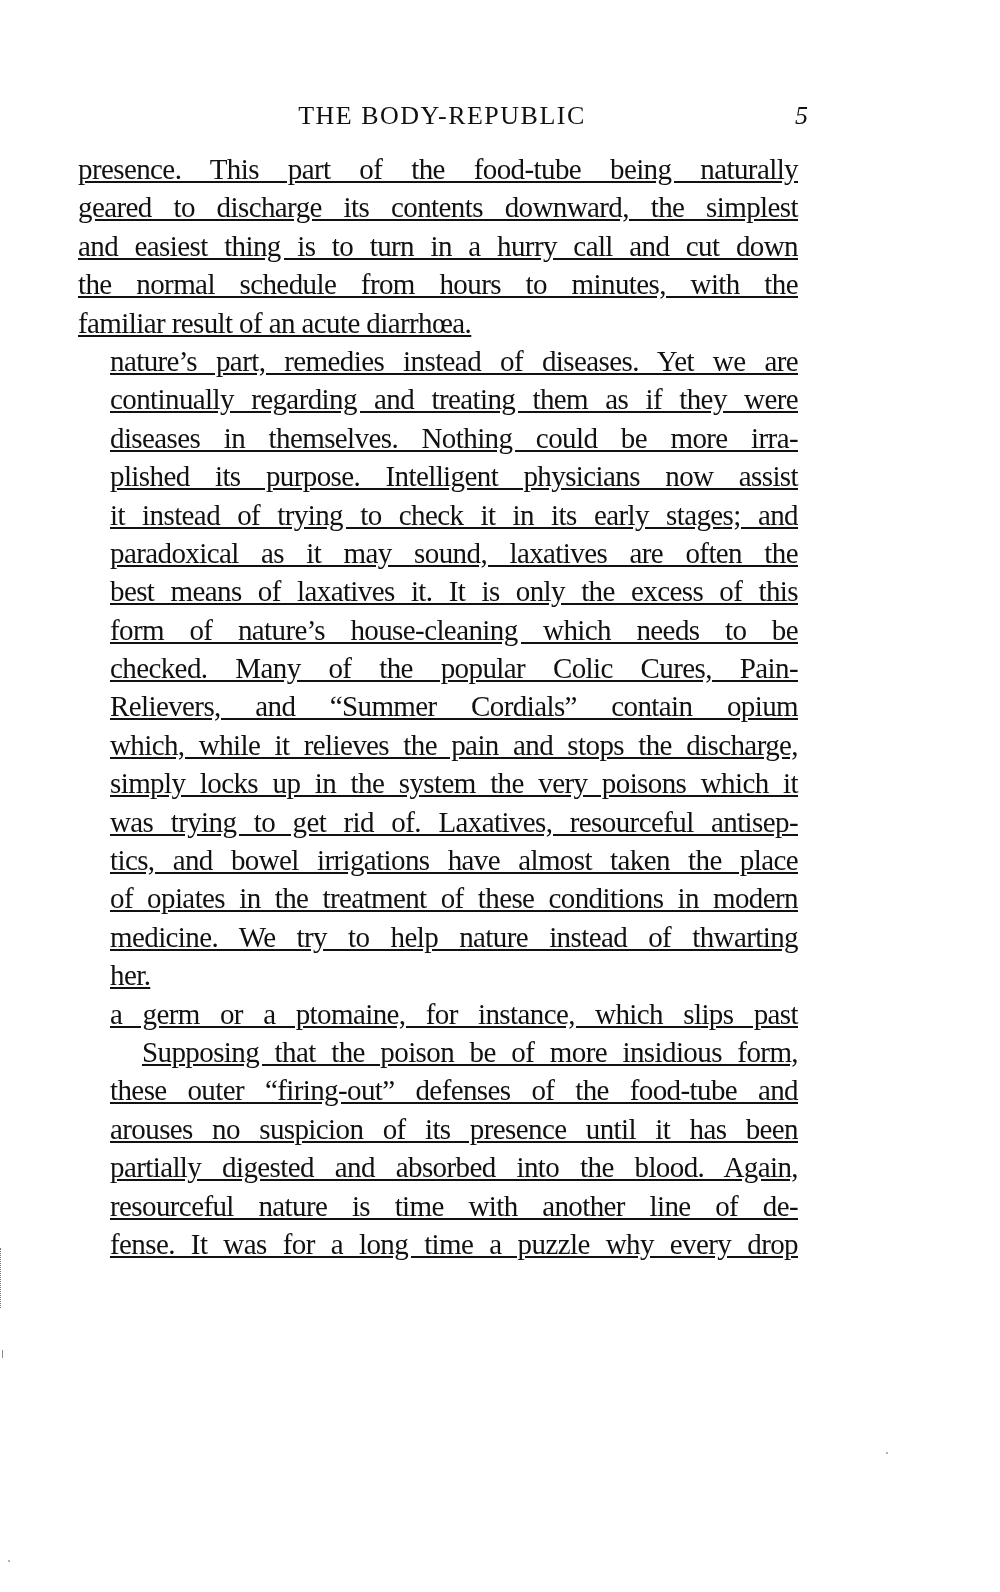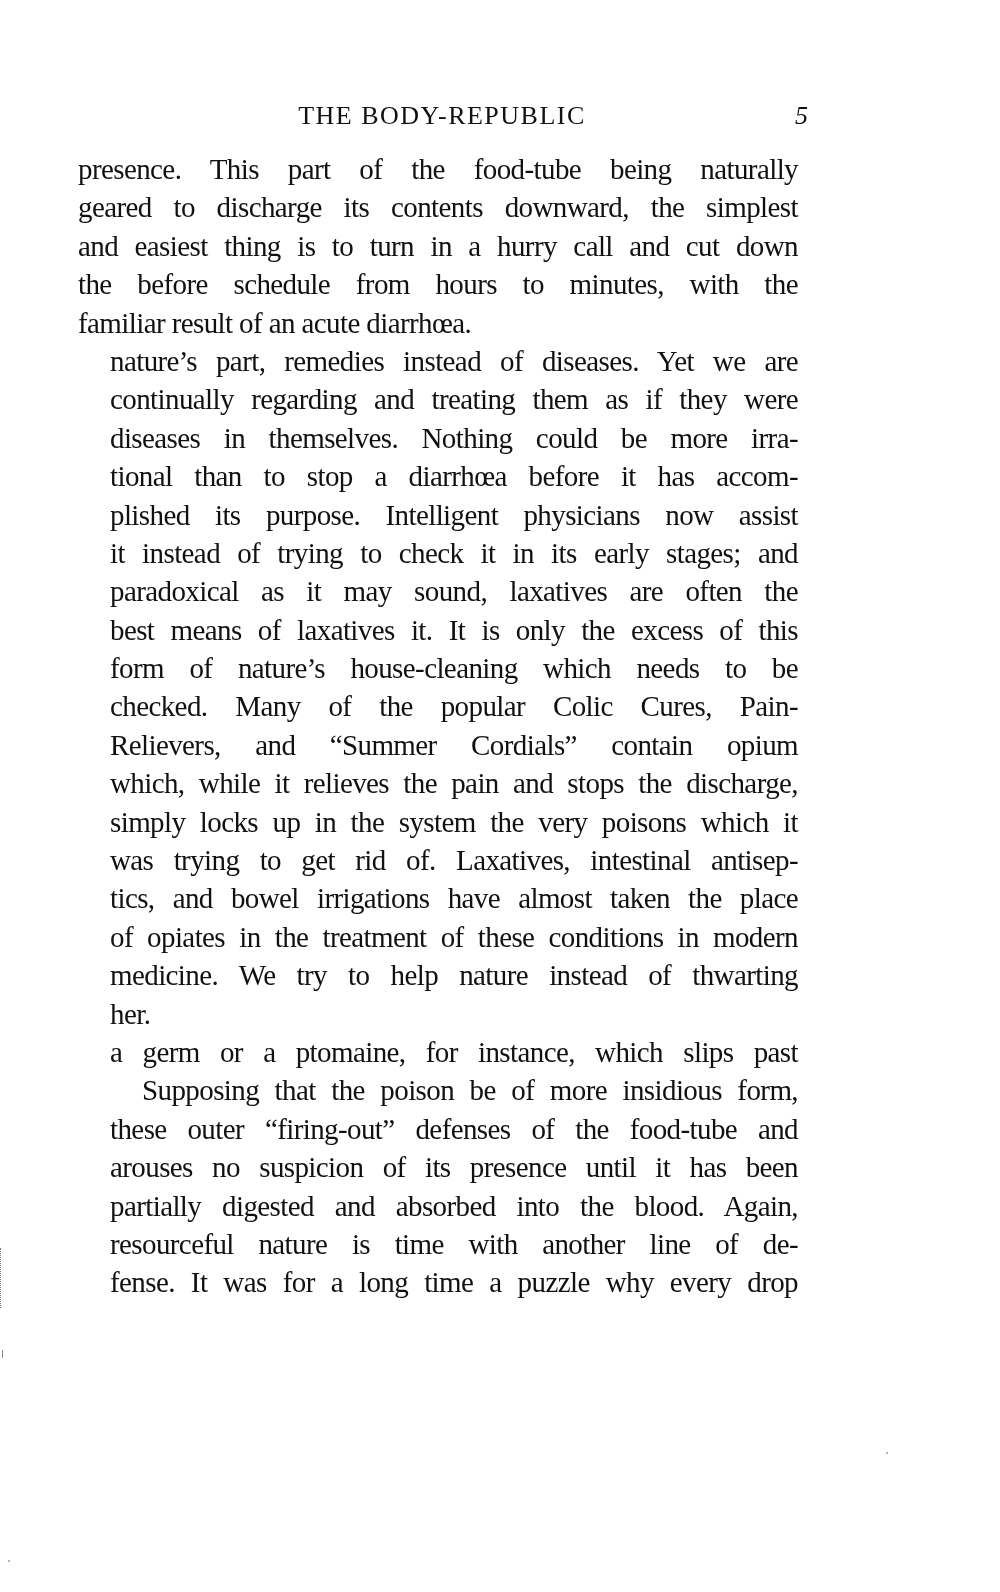--- a/index.html
+++ b/index.html
@@ -45,20 +45,21 @@
       font-style: italic;
       line-height: 40px;
     }
     .body-text {
       font-size: 29px;
       line-height: 38.4px;
       text-align: justify;
       text-align-last: left;
       letter-spacing: -0.6px;
       word-spacing: 0px;
+      text-decoration: underline;
     }
     .para {
       margin: 0;
       padding: 0;
     }
     .para.indent {
       text-indent: 32px;
     }
     .line {
       display: block;
@@ -103,39 +104,38 @@
     <span class="running-title">THE BODY-REPUBLIC</span>
     <span class="page-number">5</span>
   </div>
 
   <div class="body-text">
 
     <p class="para">
       <span class="line">presence. This part of the food-tube being naturally</span>
       <span class="line">geared to discharge its contents downward, the simplest</span>
       <span class="line">and easiest thing is to turn in a hurry call and cut down</span>
-      <span class="line">the before schedule from hours to minutes, with the</span>
+      <span class="line">the normal schedule from hours to minutes, with the</span>
       <span class="line last">familiar result of an acute diarrhœa.</span>
     </p>
 
     <p class="para indent">
       <span class="line">nature’s part, remedies instead of diseases. Yet we are</span>
       <span class="line">continually regarding and treating them as if they were</span>
       <span class="line">diseases in themselves. Nothing could be more irra-</span>
-      <span class="line">tional than to stop a diarrhœa before it has accom-</span>
       <span class="line">plished its purpose. Intelligent physicians now assist</span>
       <span class="line">it instead of trying to check it in its early stages; and</span>
       <span class="line">paradoxical as it may sound, laxatives are often the</span>
       <span class="line">best means of laxatives it. It is only the excess of this</span>
       <span class="line">form of nature’s house-cleaning which needs to be</span>
       <span class="line">checked. Many of the popular Colic Cures, Pain-</span>
       <span class="line">Relievers, and “Summer Cordials” contain opium</span>
       <span class="line">which, while it relieves the pain and stops the discharge,</span>
       <span class="line">simply locks up in the system the very poisons which it</span>
-      <span class="line">was trying to get rid of. Laxatives, intestinal antisep-</span>
+      <span class="line">was trying to get rid of. Laxatives, resourceful antisep-</span>
       <span class="line">tics, and bowel irrigations have almost taken the place</span>
       <span class="line">of opiates in the treatment of these conditions in modern</span>
       <span class="line">medicine. We try to help nature instead of thwarting</span>
       <span class="line last">her.</span>
     </p>
 
     <p class="para indent">
       <span class="line">a germ or a ptomaine, for instance, which slips past</span>
       <span class="line" style="padding-left:32px">Supposing that the poison be of more insidious form,</span>
       <span class="line">these outer “firing-out” defenses of the food-tube and</span>

